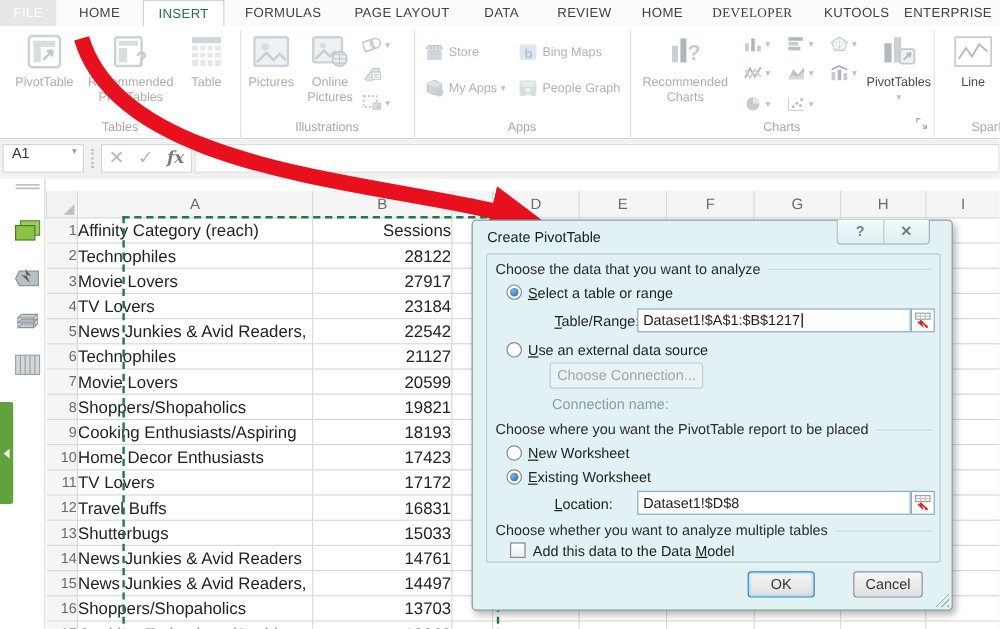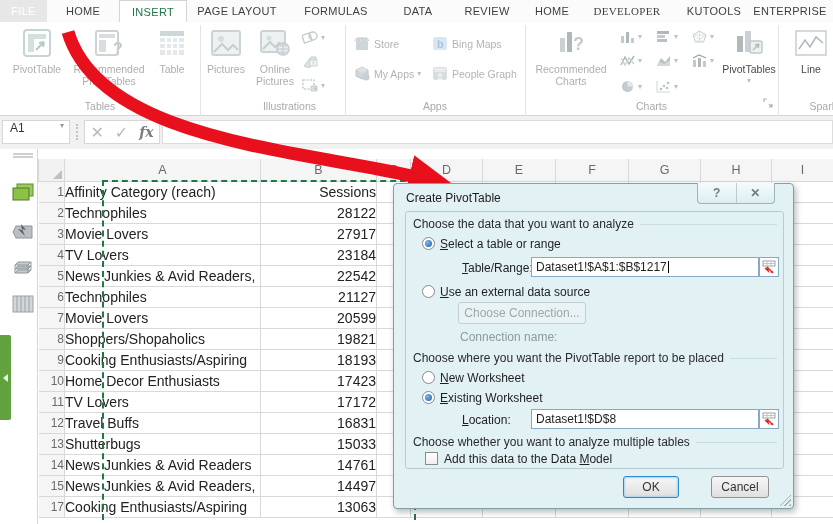--- a/index.html
+++ b/index.html
@@ -89,25 +89,25 @@
   <div class="tabs">
       <div class="tab tab--file" style="width: 47px;">
         <span>FILE</span>
       </div>
       <div class="tab" style="width: 72px; text-align: right;">
         <span>HOME</span>
       </div>
       <div class="tab tab--selected" style="width: 68px;">
         <span>INSERT</span>
       </div>
+      <div class="tab" style="width: 98px;">
+        <span>FORMULAS</span>
+      </div>
       <div class="tab" style="width: 100px;">
         <span>PAGE LAYOUT</span>
-      </div>
-      <div class="tab" style="width: 98px;">
-        <span>FORMULAS</span>
       </div>
       <div class="tab" style="width: 66px;">
         <span>DATA</span>
       </div>
       <div class="tab" style="width: 72px;">
         <span>REVIEW</span>
       </div>
       <div class="tab" style="width: 58px;">
         <span>HOME</span>
       </div>
@@ -207,21 +207,21 @@
     <div class="minirow" style="left:302px;top:56px">
       <span>
           <svg width="16" height="14" viewBox="0 0 16 14">
             <rect x="1" y="2" width="11" height="9" fill="none" stroke="#c6cdd0" stroke-width="1.5" stroke-dasharray="2 1.5"></rect>
             <path d="M9 8 h6 v5 h-6 z" fill="#dde2e4" stroke="#c6cdd0"></path>
             <text x="11" y="13" font-size="7" fill="#aeb6b9">+</text>
           </svg>
         </span>
       <span class="caret">▾</span>
     </div>
-    <div class="glabel" style="left:217px;width:145px">Illustrations</div>
+    <div class="glabel" style="left:200px;width:145px">Illustrations</div>
 
     <div class="rsmall" style="left:354px;top:14px">
       <span class="ic">
           <svg width="16" height="15" viewBox="0 0 16 15">
             <path d="M2 5 h12 v9 h-12 z" fill="#cfd6d9"></path>
             <path d="M1 5 l2-3 h10 l2 3" fill="#dde2e4" stroke="#c2c9cc"></path>
             <path d="M5 5 v-2 M8 5 v-3 M11 5 v-2" stroke="#b9c1c4"></path>
           </svg>
         </span>
       <span>Store</span>
@@ -638,20 +638,32 @@
             <td class="c cb">14497</td>
             <td class="c"></td>
             <td class="c"></td>
             <td class="c"></td>
             <td class="c"></td>
             <td class="c"></td>
             <td class="c"></td>
             <td class="c"></td>
           </tr>
           <tr>
+            <th class="rn">16</th>
+            <td class="c">Shoppers/Shopaholics</td>
+            <td class="c cb">13703</td>
+            <td class="c"></td>
+            <td class="c"></td>
+            <td class="c"></td>
+            <td class="c"></td>
+            <td class="c"></td>
+            <td class="c"></td>
+            <td class="c"></td>
+          </tr>
+          <tr>
             <th class="rn">17</th>
             <td class="c">Cooking Enthusiasts/Aspiring</td>
             <td class="c cb">13063</td>
             <td class="c"></td>
             <td class="c"></td>
             <td class="c"></td>
             <td class="c"></td>
             <td class="c"></td>
             <td class="c"></td>
             <td class="c"></td>

